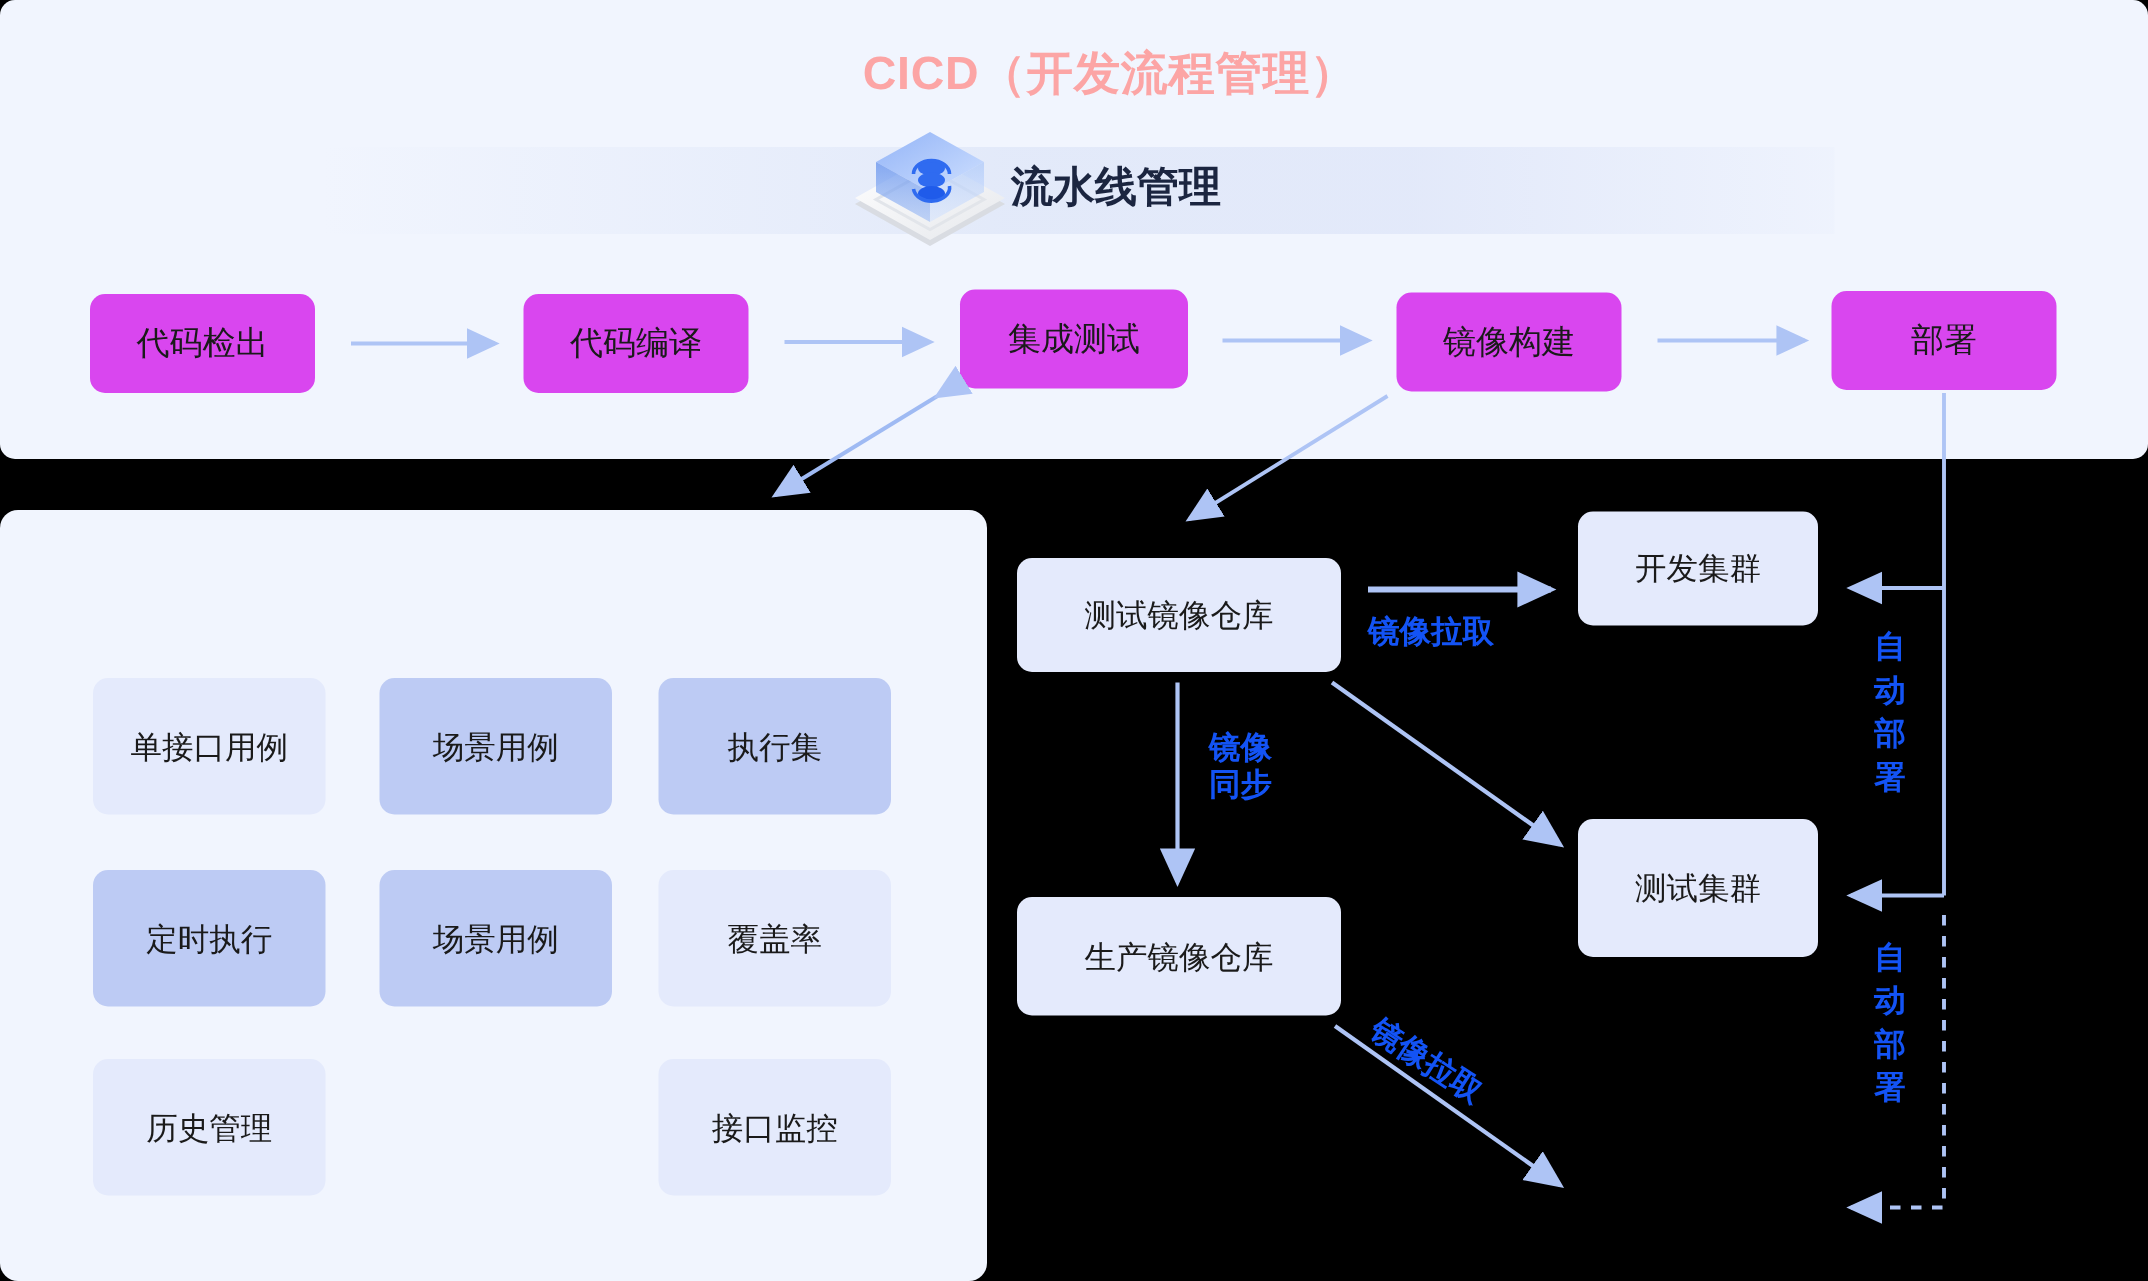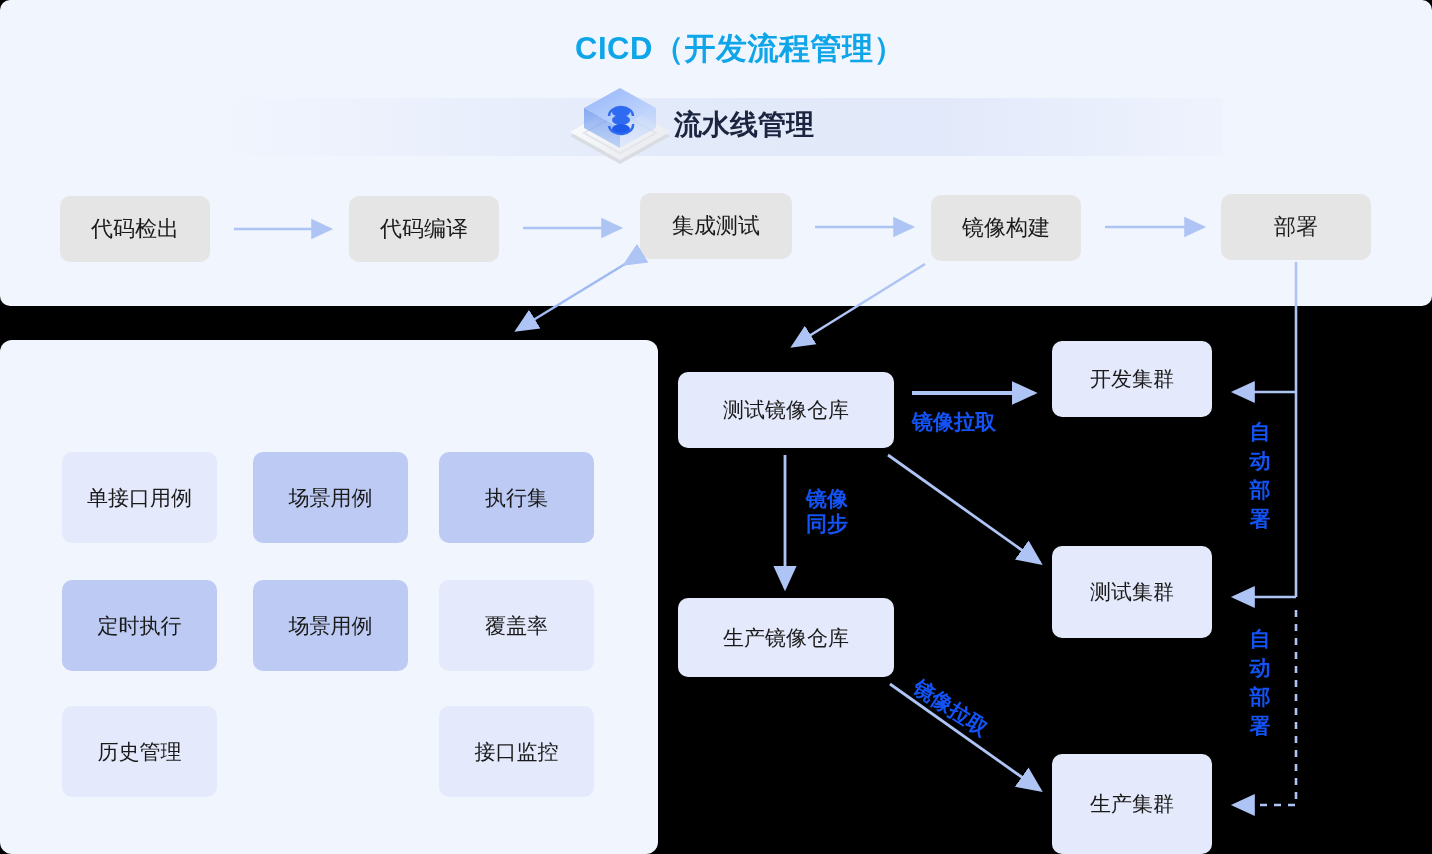--- a/index.html
+++ b/index.html
@@ -18,36 +18,36 @@
     border-radius: 10px;
     overflow: hidden;
   }
   .band {
     position: absolute; left: 215px; top: 98px; width: 1008px; height: 58px;
     background: linear-gradient(90deg, rgba(226,233,250,0) 0%, rgba(222,230,248,0.75) 45%, rgba(224,231,249,0.85) 72%, rgba(230,236,251,0.25) 100%);
   }
   .cicd-title {
     position: absolute; left: 0; top: 28px; width: 1432px;
     text-align: center;
-    color: #0ea5e9;
+    color: #fca5a5;
     font-size: 31px; font-weight: bold;
     letter-spacing: .5px;
     padding-left: 48px;
   }
   .pipe-head {
     position: absolute; left: 566px; top: 86px;
     display: flex; align-items: center; 
   }
   .pipe-icon { position: relative; width: 108px; height: 78px; }
   .pipe-label { font-size: 28px; font-weight: bold; color: #1b2540; }
 
   
   .stage {
     position: absolute; height: 66px;
-    background: #e5e5e5;
+    background: #d946ef;
     border-radius: 10px;
     display: flex; align-items: center; justify-content: center;
     font-size: 22px; color: #1a1a1a;
   }
   .s1 { left: 60px;   top: 196px; width: 150px; }
   .s2 { left: 349px;  top: 196px; width: 150px; }
   .s3 { left: 640px;  top: 193px; width: 152px; }
   .s4 { left: 931px;  top: 195px; width: 150px; }
   .s5 { left: 1221px; top: 194px; width: 150px; }
 
@@ -170,21 +170,20 @@
   <div class="tcard ttwo" style="left:253px; top:580px;">场景用例</div>
   <div class="tcard tone" style="left:439px; top:580px;">覆盖率</div>
 
   <div class="tcard tone" style="left:62px;  top:706px;">历史管理</div>
   <div class="tcard tone" style="left:439px; top:706px;">接口监控</div>
 
   <div class="node n-testrepo">测试镜像仓库</div>
   <div class="node n-prodrepo">生产镜像仓库</div>
   <div class="node n-devclu">开发集群</div>
   <div class="node n-testclu">测试集群</div>
-  <div class="node n-prodclu">生产集群</div>
 
   <svg class="edges">
     <defs>
       <marker id="ah" markerWidth="9" markerHeight="9" refX="7.2" refY="4.5" orient="auto">
         <path d="M0,0.6 L8.4,4.5 L0,8.4 Z" fill="#aec4f5"></path>
       </marker>
       <marker id="ah2" markerWidth="9" markerHeight="9" refX="7.2" refY="4.5" orient="auto">
         <path d="M0,0.6 L8.4,4.5 L0,8.4 Z" fill="#aec4f5"></path>
       </marker>
       <marker id="ahs" markerWidth="10" markerHeight="10" refX="8" refY="5" orient="auto">

